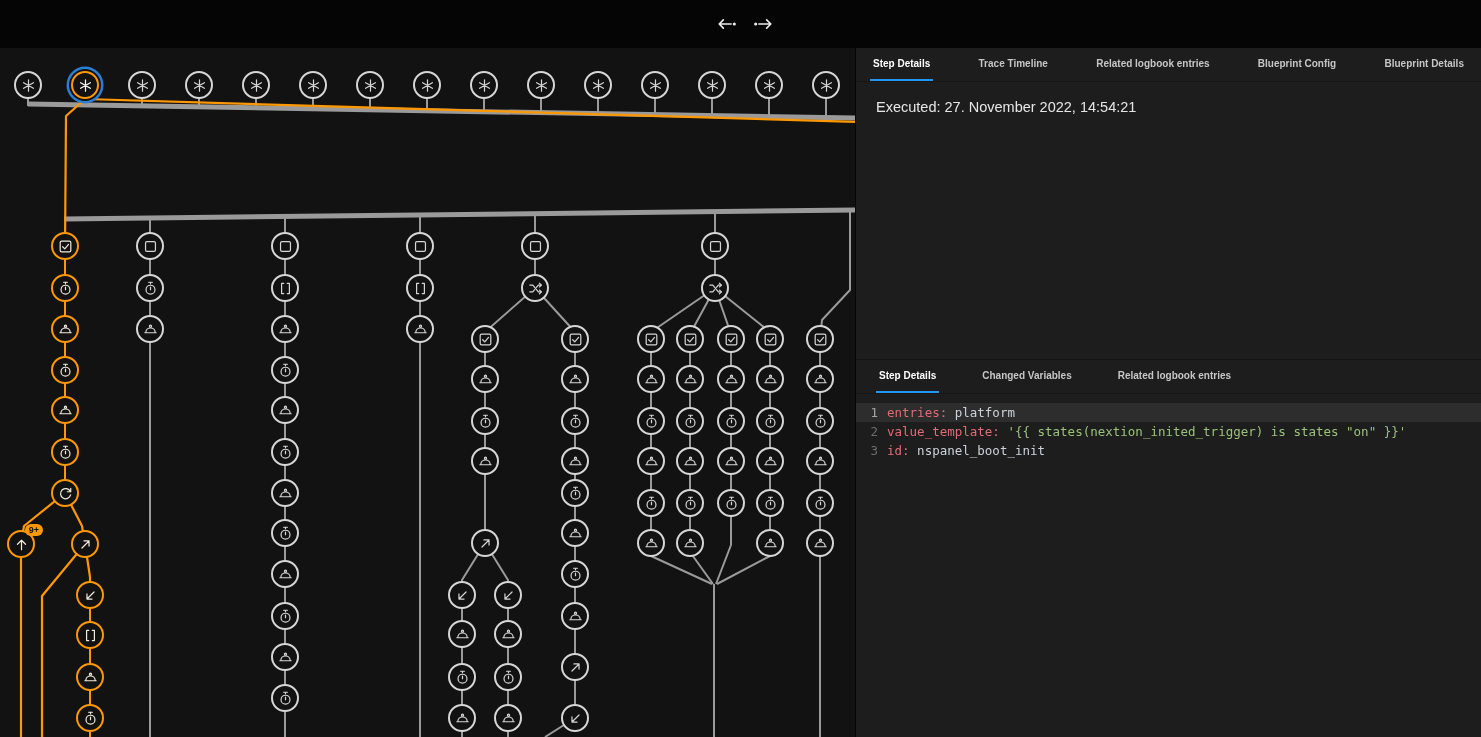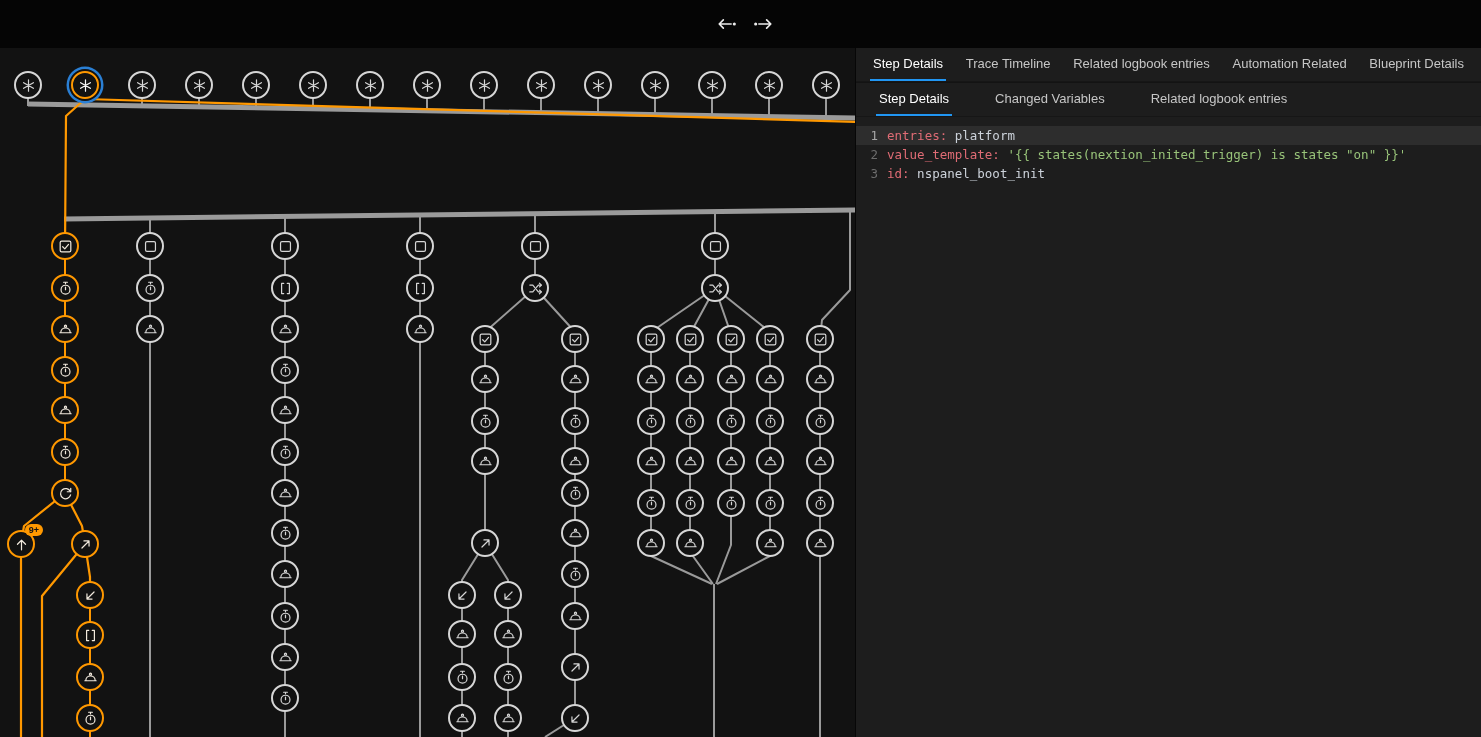--- a/index.html
+++ b/index.html
@@ -30,22 +30,22 @@
   .node.selected{border-color:#ff9800;color:#fafafa;
     box-shadow:0 0 0 2px #121212,0 0 0 4.5px #2a7fd4;}
   .badge{position:absolute;top:-8px;right:-10px;background:#ff9800;color:#141414;
     font-size:9px;font-weight:bold;border-radius:8px;padding:1px 4px;line-height:10px;}
   
   .panel{position:absolute;left:855px;top:48px;width:626px;height:689px;background:#1d1d1d;
     border-left:1px solid #070707;display:flex;flex-direction:column;box-sizing:border-box;z-index:4;}
   .tabs{display:flex;align-items:stretch;height:33px;flex:0 0 33px;padding:0 14px;
     justify-content:space-between;border-bottom:1px solid #161616;}
   .tabs.lower{justify-content:flex-start;gap:40px;border-top:1px solid #131313;padding-left:20px;}
-  .tab{display:flex;align-items:center;font-size:13px;color:#c6c6c6;border-bottom:2px solid transparent;
-    padding:0 3px;cursor:pointer;white-space:nowrap;box-sizing:border-box;}
+  .tab{display:flex;align-items:center;font-size:10px;color:#c6c6c6;border-bottom:2px solid transparent;
+    padding:0 3px;cursor:pointer;white-space:nowrap;box-sizing:border-box;font-weight:bold;}
   .tab.active{color:#fff;border-bottom-color:#2196f3;}
   .details{flex:0 0 277px;padding:17px 20px;font-size:14.5px;color:#e6e6e6;box-sizing:border-box;}
   .editor{flex:1;font-family:"DejaVu Sans Mono","Liberation Mono",monospace;font-size:12.5px;
     padding-top:9px;cursor:text;}
   .code-row{display:flex;line-height:19px;height:19px;}
   .code-row.active{background:#2d2d2d;}
   .gutter{flex:0 0 22px;text-align:right;padding-right:9px;color:#6d6d6d;user-select:none;}
   .code-row.active .gutter{color:#a5a5a5;}
   .code-text{white-space:pre;}
   .tok-key{color:#e06c75;}
@@ -776,23 +776,26 @@
       </svg>
     </span>
   </div>
 </div>
 
 <div class="panel">
   <div class="tabs" id="top-tabs">
       <span class="tab active">Step Details</span>
       <span class="tab">Trace Timeline</span>
       <span class="tab">Related logbook entries</span>
-      <span class="tab">Automation Related</span>
+      <span class="tab">Blueprint Config</span>
       <span class="tab">Blueprint Details</span>
     </div>
+  <div class="details">
+    <span>Executed: 27. November 2022, 14:54:21</span>
+  </div>
   <div class="tabs lower" id="lower-tabs">
       <span class="tab active">Step Details</span>
       <span class="tab">Changed Variables</span>
       <span class="tab">Related logbook entries</span>
     </div>
   <div class="editor" id="code-lines">
       <div class="code-row active">
         <span class="gutter">1</span>
         <span class="code-text"><span class="tok-key">entries:</span><span class="tok-plain"> platform</span></span>
       </div>

